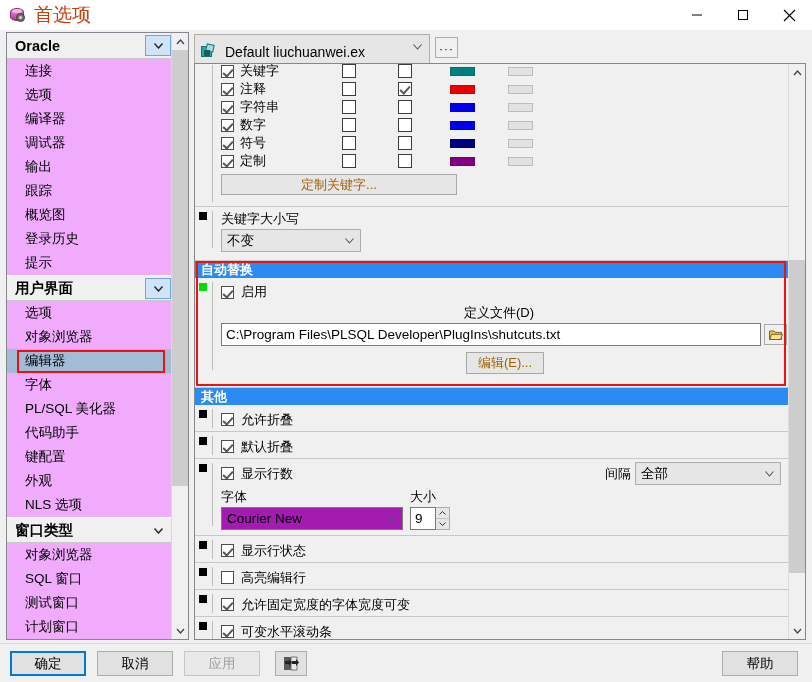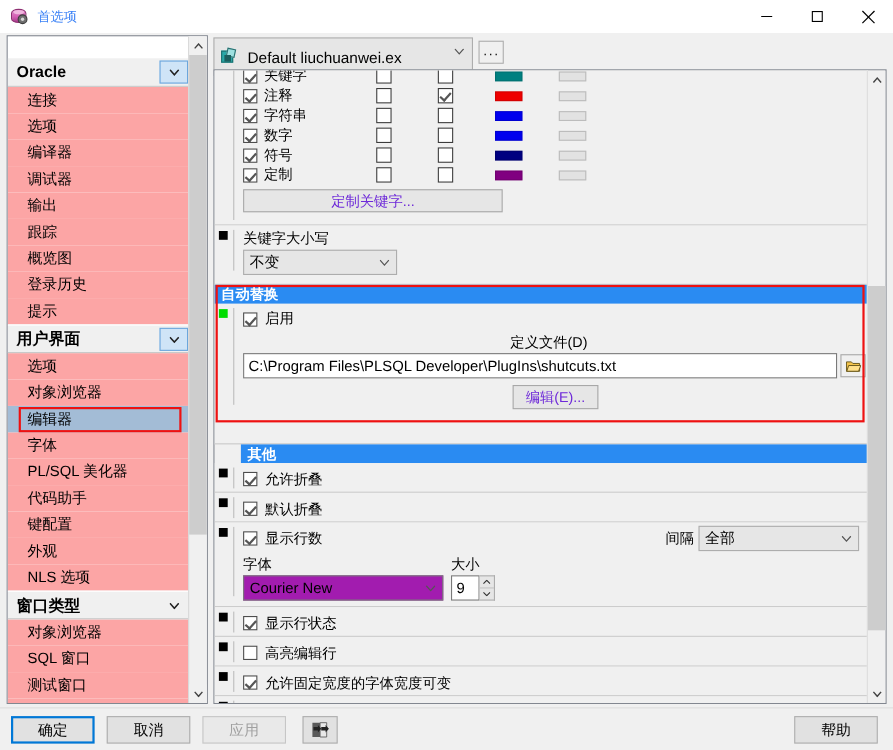--- a/index.html
+++ b/index.html
@@ -33,21 +33,21 @@
     background: #f0b6de; border-radius: 50%;
   }
   .db-badge {
     position: absolute; left: 7px; top: 6px; width: 9px; height: 9px;
     border-radius: 50%; background: #6f6f6f; border: 1px solid #3c3c3c;
   }
   .db-badge::after {
     content: ""; position: absolute; left: 2px; top: 2px; width: 3px; height: 3px;
     background: #d8d8d8; border-radius: 50%;
   }
-  .title-text { margin-left: 7px; font-size: 12px; color: #3b82f6; text-align: right; }
+  .title-text { margin-left: 7px; font-size: 19px; color: #c2410c; text-align: right; }
   .win-btns { margin-left: auto; display: flex; height: 30px; }
   .win-btn {
     width: 46px; height: 30px; display: flex; align-items: center; justify-content: center;
     background: #ffffff;
   }
   .win-btn svg { display: block; }
 
   
   .client {
     position: absolute; left: 0; top: 30px; width: 812px; height: 613px;
@@ -59,29 +59,29 @@
     position: absolute; left: 6px; top: 2px; width: 183px; height: 608px;
     background: #ffffff; border: 1px solid #828790;
     overflow: hidden;
   }
   .tree-inner { position: absolute; left: 0; top: 0; width: 166px; height: 100%; }
   .grp {
     position: relative; height: 26px; display: flex; align-items: center;
     background: #f0f0f0; border-top: 1px solid #ffffff; border-bottom: 1px solid #c9c9c9;
     font-weight: bold; font-size: 14.5px; padding-left: 8px;
   }
-  .grp.first { border-top: none; margin-top: 20px; }
+  .grp.first { border-top: none; }
   .grp-arrow {
     position: absolute; right: 2px; top: 2px; width: 26px; height: 21px;
     display: flex; align-items: center; justify-content: center;
   }
   .grp-arrow.active { background: #cfe4f7; border: 1px solid #6ba6dc; }
   .item {
     height: 24px; display: flex; align-items: center; padding-left: 18px;
-    font-size: 13.5px; background: #fca5a5;
+    font-size: 13.5px; background: #f0abfc;
   }
   .item.sel { background: #a3bcd6; }
   .item.annot { position: relative; }
   .annot-box {
     position: absolute; left: 10px; top: 1px; width: 148px; height: 23px;
     border: 2px solid #ee1111; pointer-events: none;
   }
 
   
   .vscroll {
@@ -156,21 +156,21 @@
   .cbx.big { width: 14px; height: 14px; border: 1px solid #3c3c3c; }
   .syn-label .cbx { margin-right: 6px; }
   .col-cb { width: 56px; display: flex; justify-content: center; }
   .col-sw { width: 58px; display: flex; justify-content: center; }
   .swatch { width: 25px; height: 9px; border: 1px solid rgba(0,0,0,0.12); }
   .swatch.empty { background: #e2e2e2; border: 1px solid #bcbcbc; }
 
   .btn-std {
     background: #e6e6e6; border: 1px solid #a8a8a8; font-size: 13px;
     display: inline-flex; align-items: center; justify-content: center;
-    color: #6d28d9;
+    color: #a16207;
   }
   .custom-kw { width: 236px; height: 21px; margin: 4px 0 5px 0; }
 
   .fld-label { font-size: 13px; margin: 0 12px 1px 0; }
   .sel-box {
     height: 23px; background: #e6e6e6; border: 1px solid #adadad;
     display: flex; align-items: center; padding-left: 5px; font-size: 13.5px;
     position: relative;
   }
   .sel-box.white { background: #a21caf; border: 1px solid #7a7a7a; }
@@ -364,21 +364,21 @@
         <div class="profile-label">Default liuchuanwei.ex</div>
         <svg class="combo-caret" viewBox="0 0 9 6">
           <polyline points="0.5,0.5 4.5,5 8.5,0.5" fill="none" stroke="#555" stroke-width="1.1"></polyline>
         </svg>
       </div>
       <div class="dots-btn">···</div>
     </div>
 
     <div class="opt-panel">
       <div class="opt-canvas" id="opt-canvas" style="top: -6px;">
-          <div class="sec" style="border-top:1px solid #404040;">
+          <div class="sec" style="border-top:3px solid #404040;">
             <div class="sec-body" style="padding-top:1px;padding-bottom:6px;"><div class="syn-row">
                 <span class="syn-label">
                   <span class="cbx chk"></span>
                   <span>关键字</span>
                 </span>
                 <span class="col-cb">
                   <span class="cbx big"></span>
                 </span>
                 <span class="col-cb">
                   <span class="cbx big"></span>
@@ -481,40 +481,40 @@
             <div class="sec-body" style="padding-top:3px;">
               <div class="fld-label">关键字大小写</div>
               <div class="sel-box" style="width:140px;">
                 <span>不变</span>
                 <svg class="cv" width="9" height="6">
                   <polyline points="0.5,0.5 4.5,5 8.5,0.5" fill="none" stroke="#555" stroke-width="1.1"></polyline>
                 </svg>
               </div>
             </div>
           </div>
-          <div class="sec" style="height:145px;">
+          <div class="sec" style="height:127px;">
             <div class="sec-head">
               <span>自动替换</span>
             </div>
             <div class="marker green" style="top:22px;"></div>
             <div class="sec-body" style="padding-top:4px;text-align:center;"><div class="row-chk" style="height:20px;">
                 <span class="cbx chk"></span>
                 <span>启用</span>
               </div><div class="fld-label" style="margin-top:2px;">定义文件(D)</div><div style="display:flex;align-items:center;width:566px;">
                 <div class="txtbox" style="flex:1;">C:\Program Files\PLSQL Developer\PlugIns\shutcuts.txt</div>
                 <div class="folder-btn" style="margin-left:3px;">
                   <svg width="14" height="12">
                     <path d="M0.5,2 L5,2 L6.3,3.4 L12.5,3.4 L12.5,10.5 L0.5,10.5 Z" fill="#f3c34b" stroke="#6b5a1e" stroke-width="0.9"></path>
                     <path d="M2.5,5.3 L13.5,5.3 L11.5,10.5 L0.8,10.5 Z" fill="#ffe08a" stroke="#6b5a1e" stroke-width="0.9"></path>
                   </svg>
                 </div>
               </div><div class="btn-std" style="width:78px;height:22px;margin-top:6px;">编辑(E)...</div></div>
             <div class="redbox" style="left:1px;top:0px;width:590px;height:125px;"></div>
           </div>
-          <div class="sec" style="border-bottom:none;margin-left:24px;">
+          <div class="sec" style="border-bottom:none;">
             <div class="sec-head">
               <span>其他</span>
             </div>
           </div>
           <div class="sec" style="height:27px;">
             <div class="marker" style="top:5px;"></div>
             <div class="sec-body" style="padding-top:2px;">
               <div class="row-chk">
                 <span class="cbx chk"></span>
                 <span>允许折叠</span>

